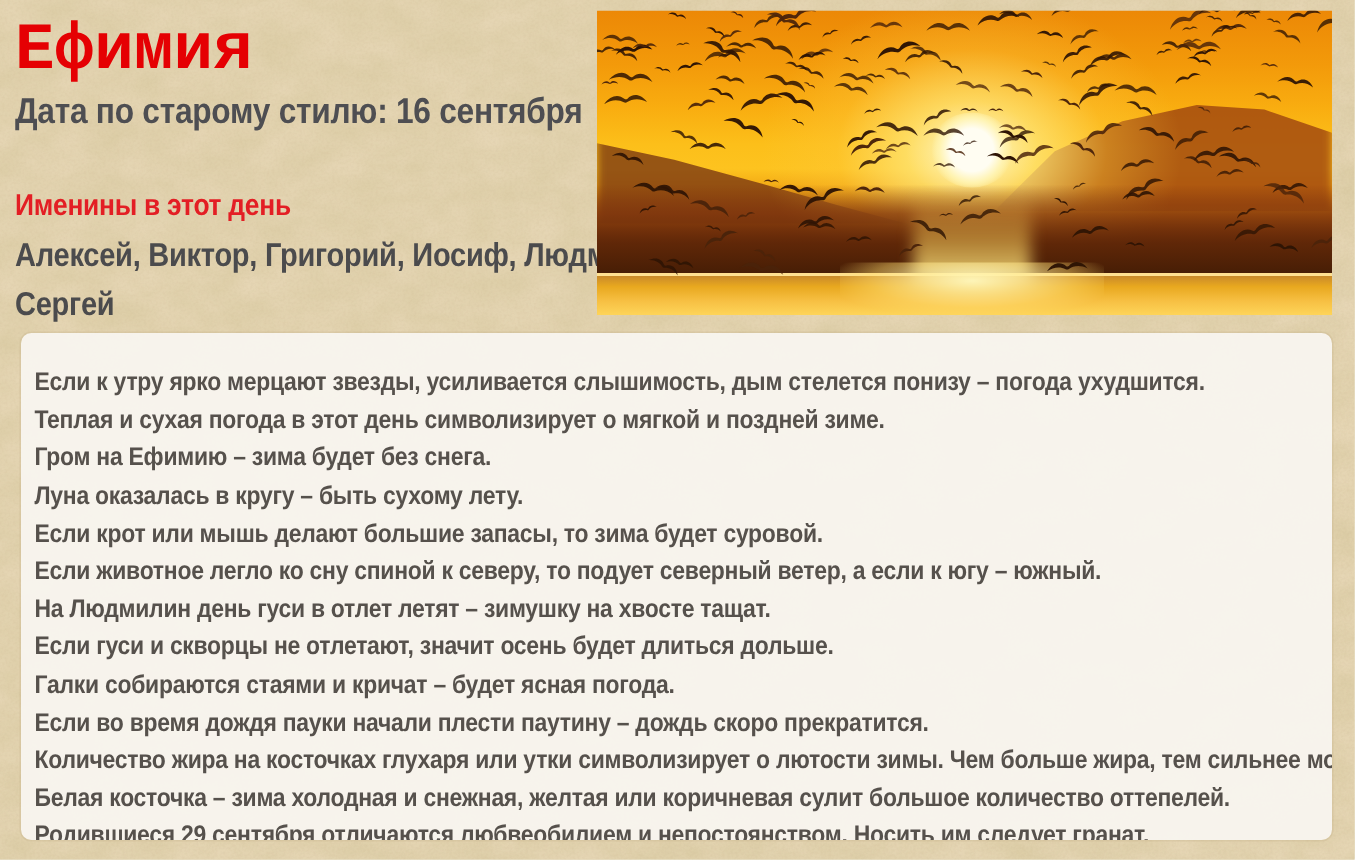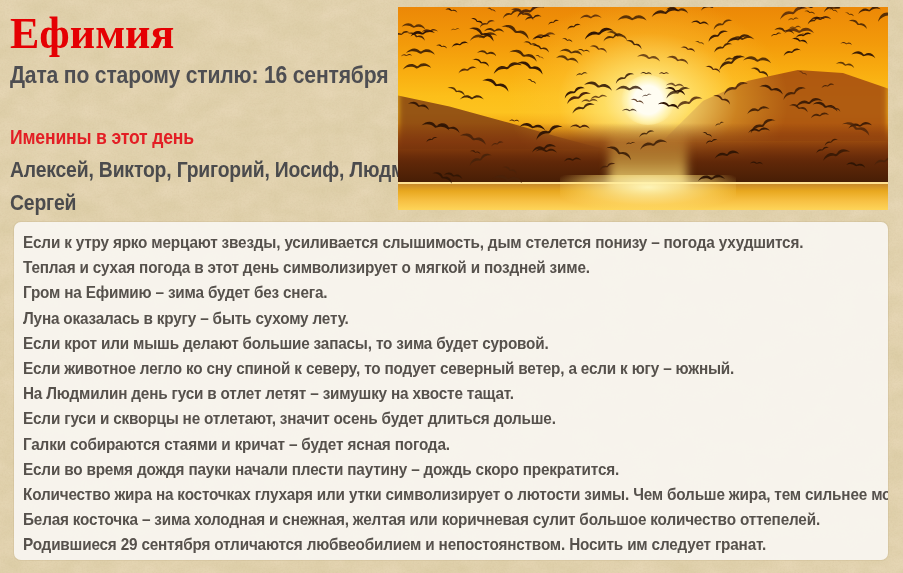--- a/index.html
+++ b/index.html
@@ -6,21 +6,21 @@
   body{
     width:903px;height:573px;position:relative;overflow:hidden;
     background:#dccda6;
     font-family:"Liberation Sans","DejaVu Sans",sans-serif;
   }
   .texture{position:absolute;left:0;top:0;z-index:0;}
   .condensed{transform:scaleX(0.88);transform-origin:0 50%;white-space:nowrap;letter-spacing:-0.2px;}
   
   .page-title{
     position:absolute;left:10px;top:12px;z-index:2;margin:0;
-    font-family:Liberation Serif, serif;
+    font-family:Liberation Mono, monospace;
     font-weight:bold;font-size:44px;line-height:1;color:#e50003;
   }
   .date-line{
     position:absolute;left:10px;top:61px;z-index:2;
     font-size:24px;font-weight:700;color:#4e4e52;
   }
   .nd-heading{
     position:absolute;left:10px;top:126px;z-index:2;
     font-size:20px;font-weight:700;color:#e31e24;
   }
@@ -41,21 +41,21 @@
   .midband{left:0;top:57%;width:100%;height:30%;background:linear-gradient(180deg,rgba(140,60,15,0) 0%,rgba(125,52,13,.75) 32%,#5f2708 65%,#451d05 100%);}
   .water{left:0;top:86%;width:100%;height:14%;background:linear-gradient(180deg,#c98a2a 0%,#e8a81f 25%,#f7c043 60%,#ffd95e 100%);border-top:2px solid rgba(255,236,200,.5);}
   .beam{left:43%;top:60%;width:16%;height:28%;filter:blur(5px);background:linear-gradient(180deg,rgba(255,200,80,0) 0%,rgba(255,210,90,.5) 55%,rgba(255,230,130,.85) 100%);}
   .reflect{left:33%;top:83%;width:36%;height:17%;background:radial-gradient(ellipse at 50% 35%,rgba(255,248,190,.95) 0%,rgba(255,220,110,.45) 55%,rgba(255,220,110,0) 78%);}
   .sun{left:51%;top:46%;width:56px;height:50px;transform:translate(-50%,-50%);border-radius:50%;
     background:radial-gradient(circle,#fffdf2 0 38%,#fff3b0 58%,rgba(255,235,150,0) 72%);}
   #birds{inset:0;width:100%;height:100%;}
   
   .panel{
     position:absolute;left:14px;top:222px;width:874px;height:338px;z-index:2;
-    box-sizing:border-box;padding:8px 12px 5px 9px;border-radius:7px;
+    box-sizing:border-box;padding:20px 12px 5px 9px;border-radius:7px;
     background:rgba(248,245,238,.96);
     box-shadow:0 0 0 1px rgba(190,170,130,.25);
     overflow:hidden;
   }
   .omen{
     font-size:17px;font-weight:700;color:#56514c;line-height:25.2px;
     white-space:nowrap;transform:scaleX(0.9);transform-origin:0 50%;letter-spacing:-0.2px;
   }
 </style>
 </head>

